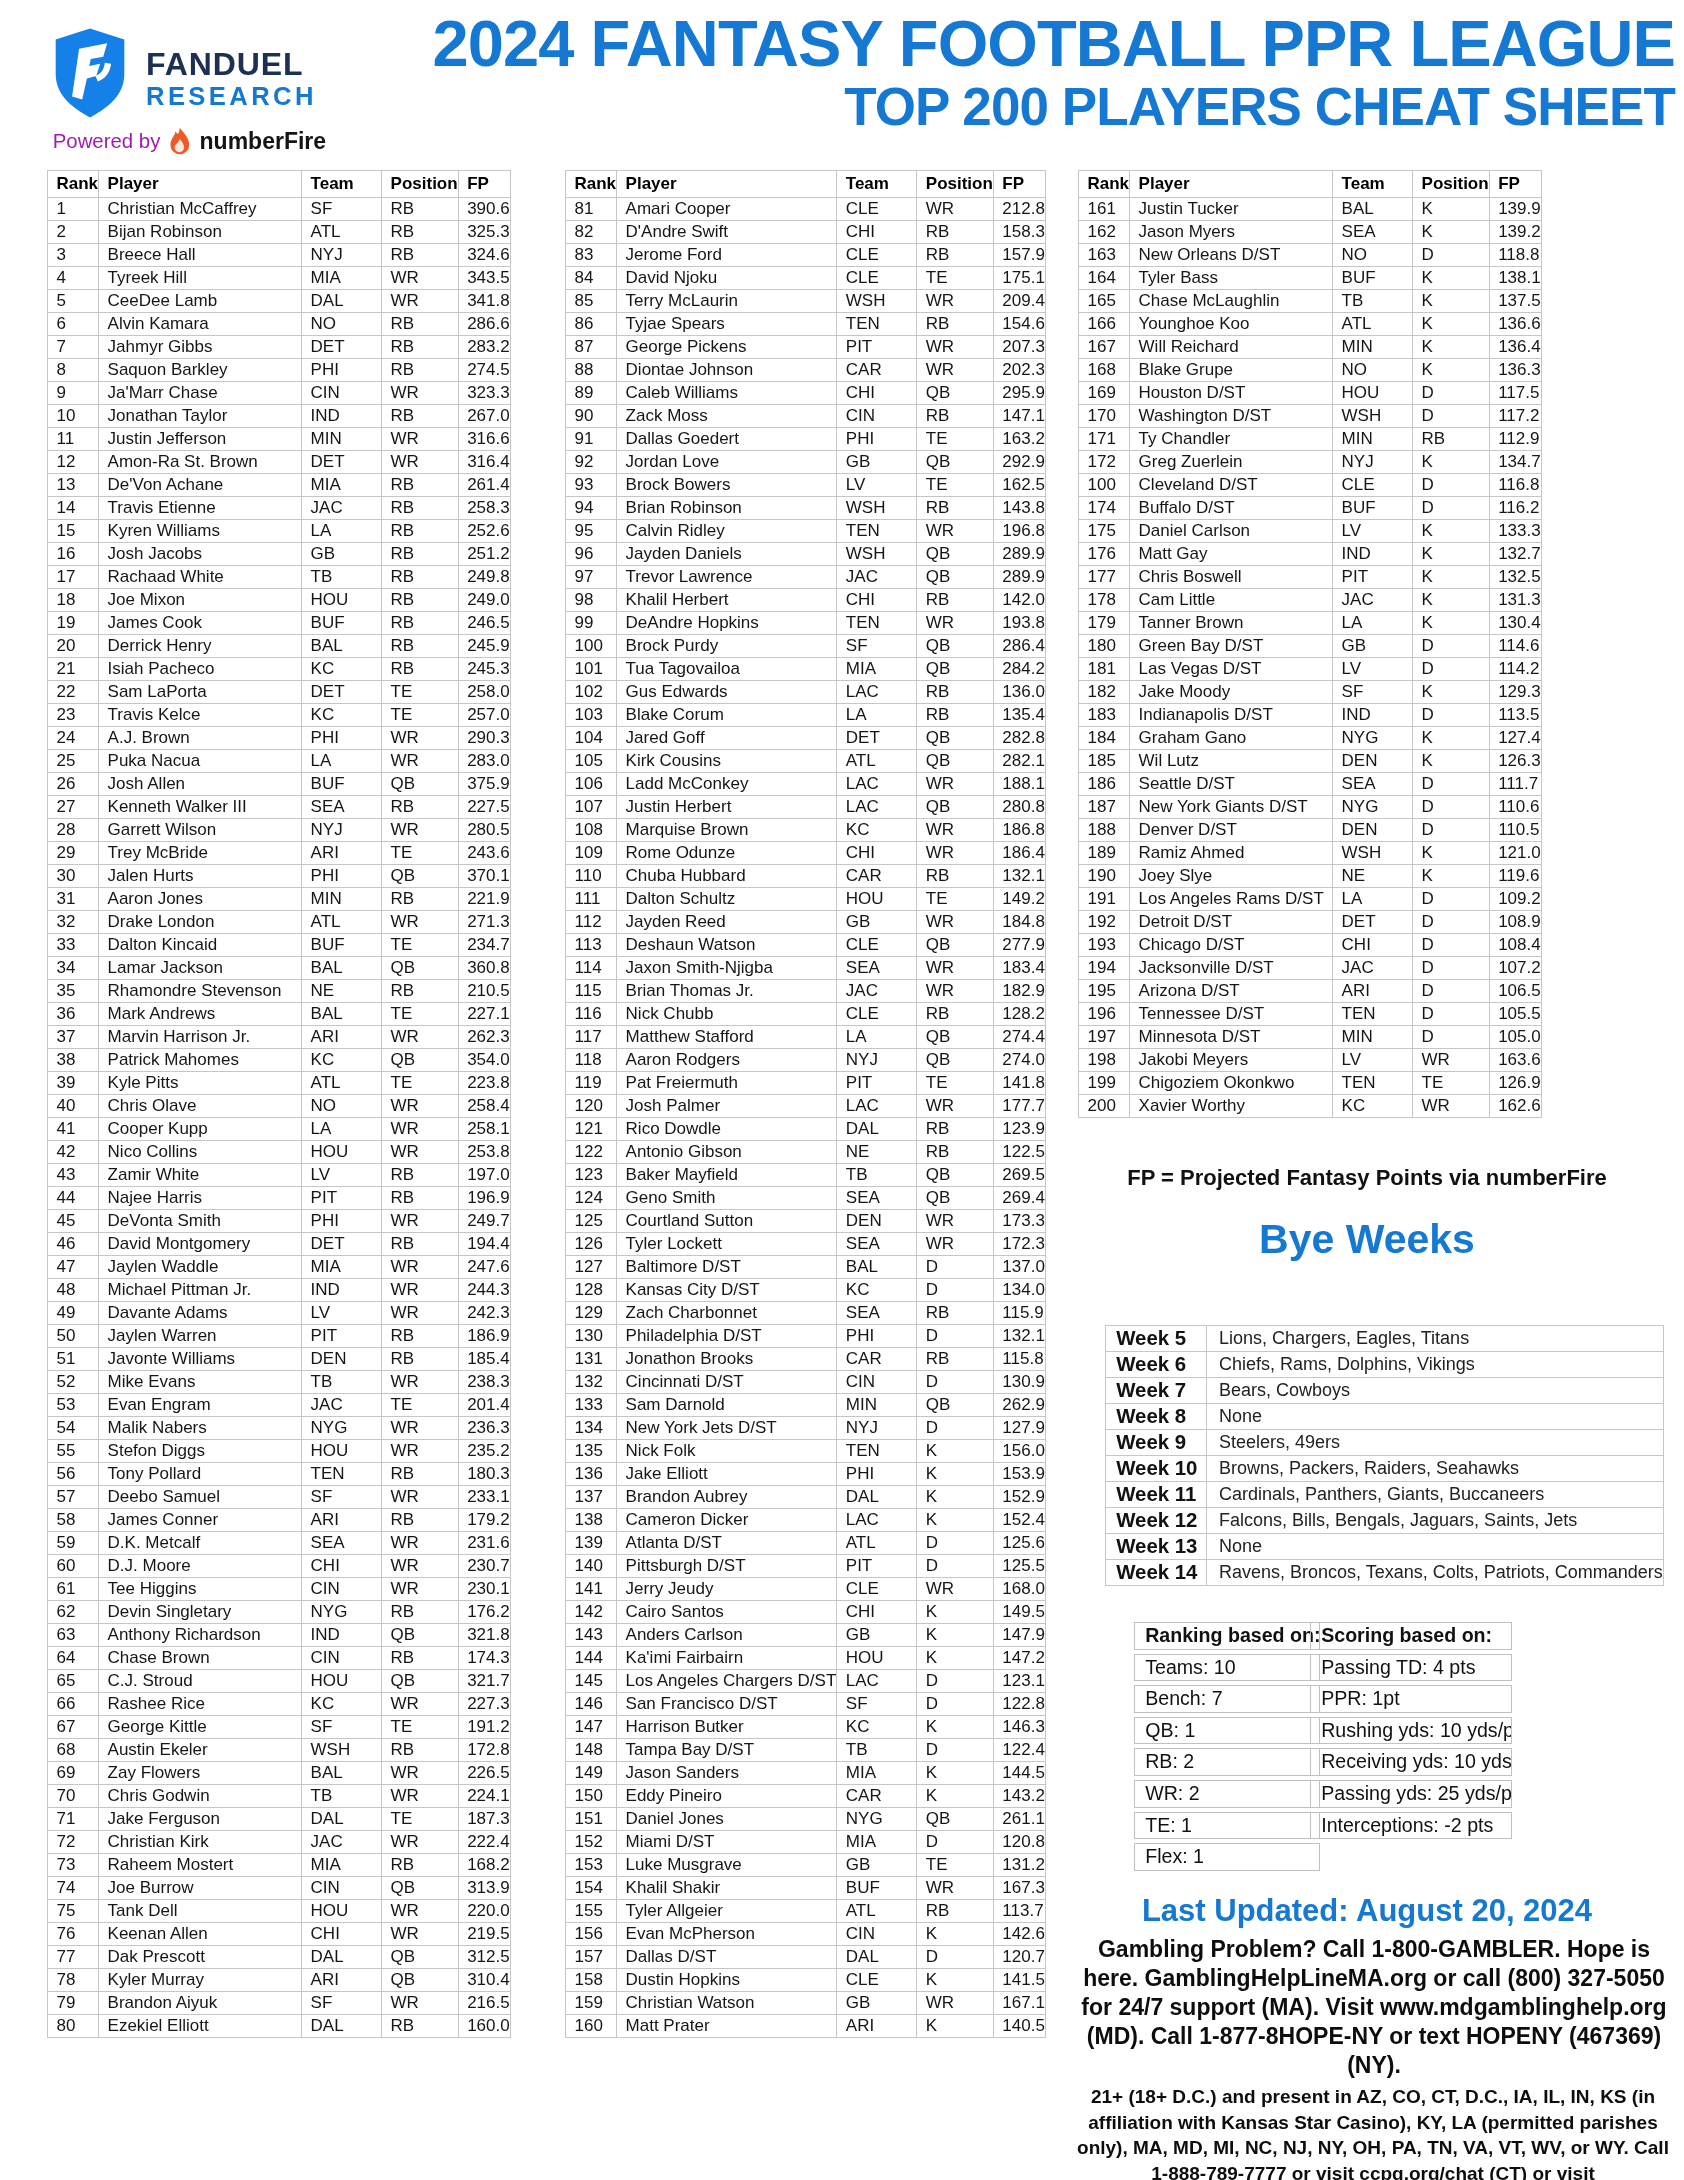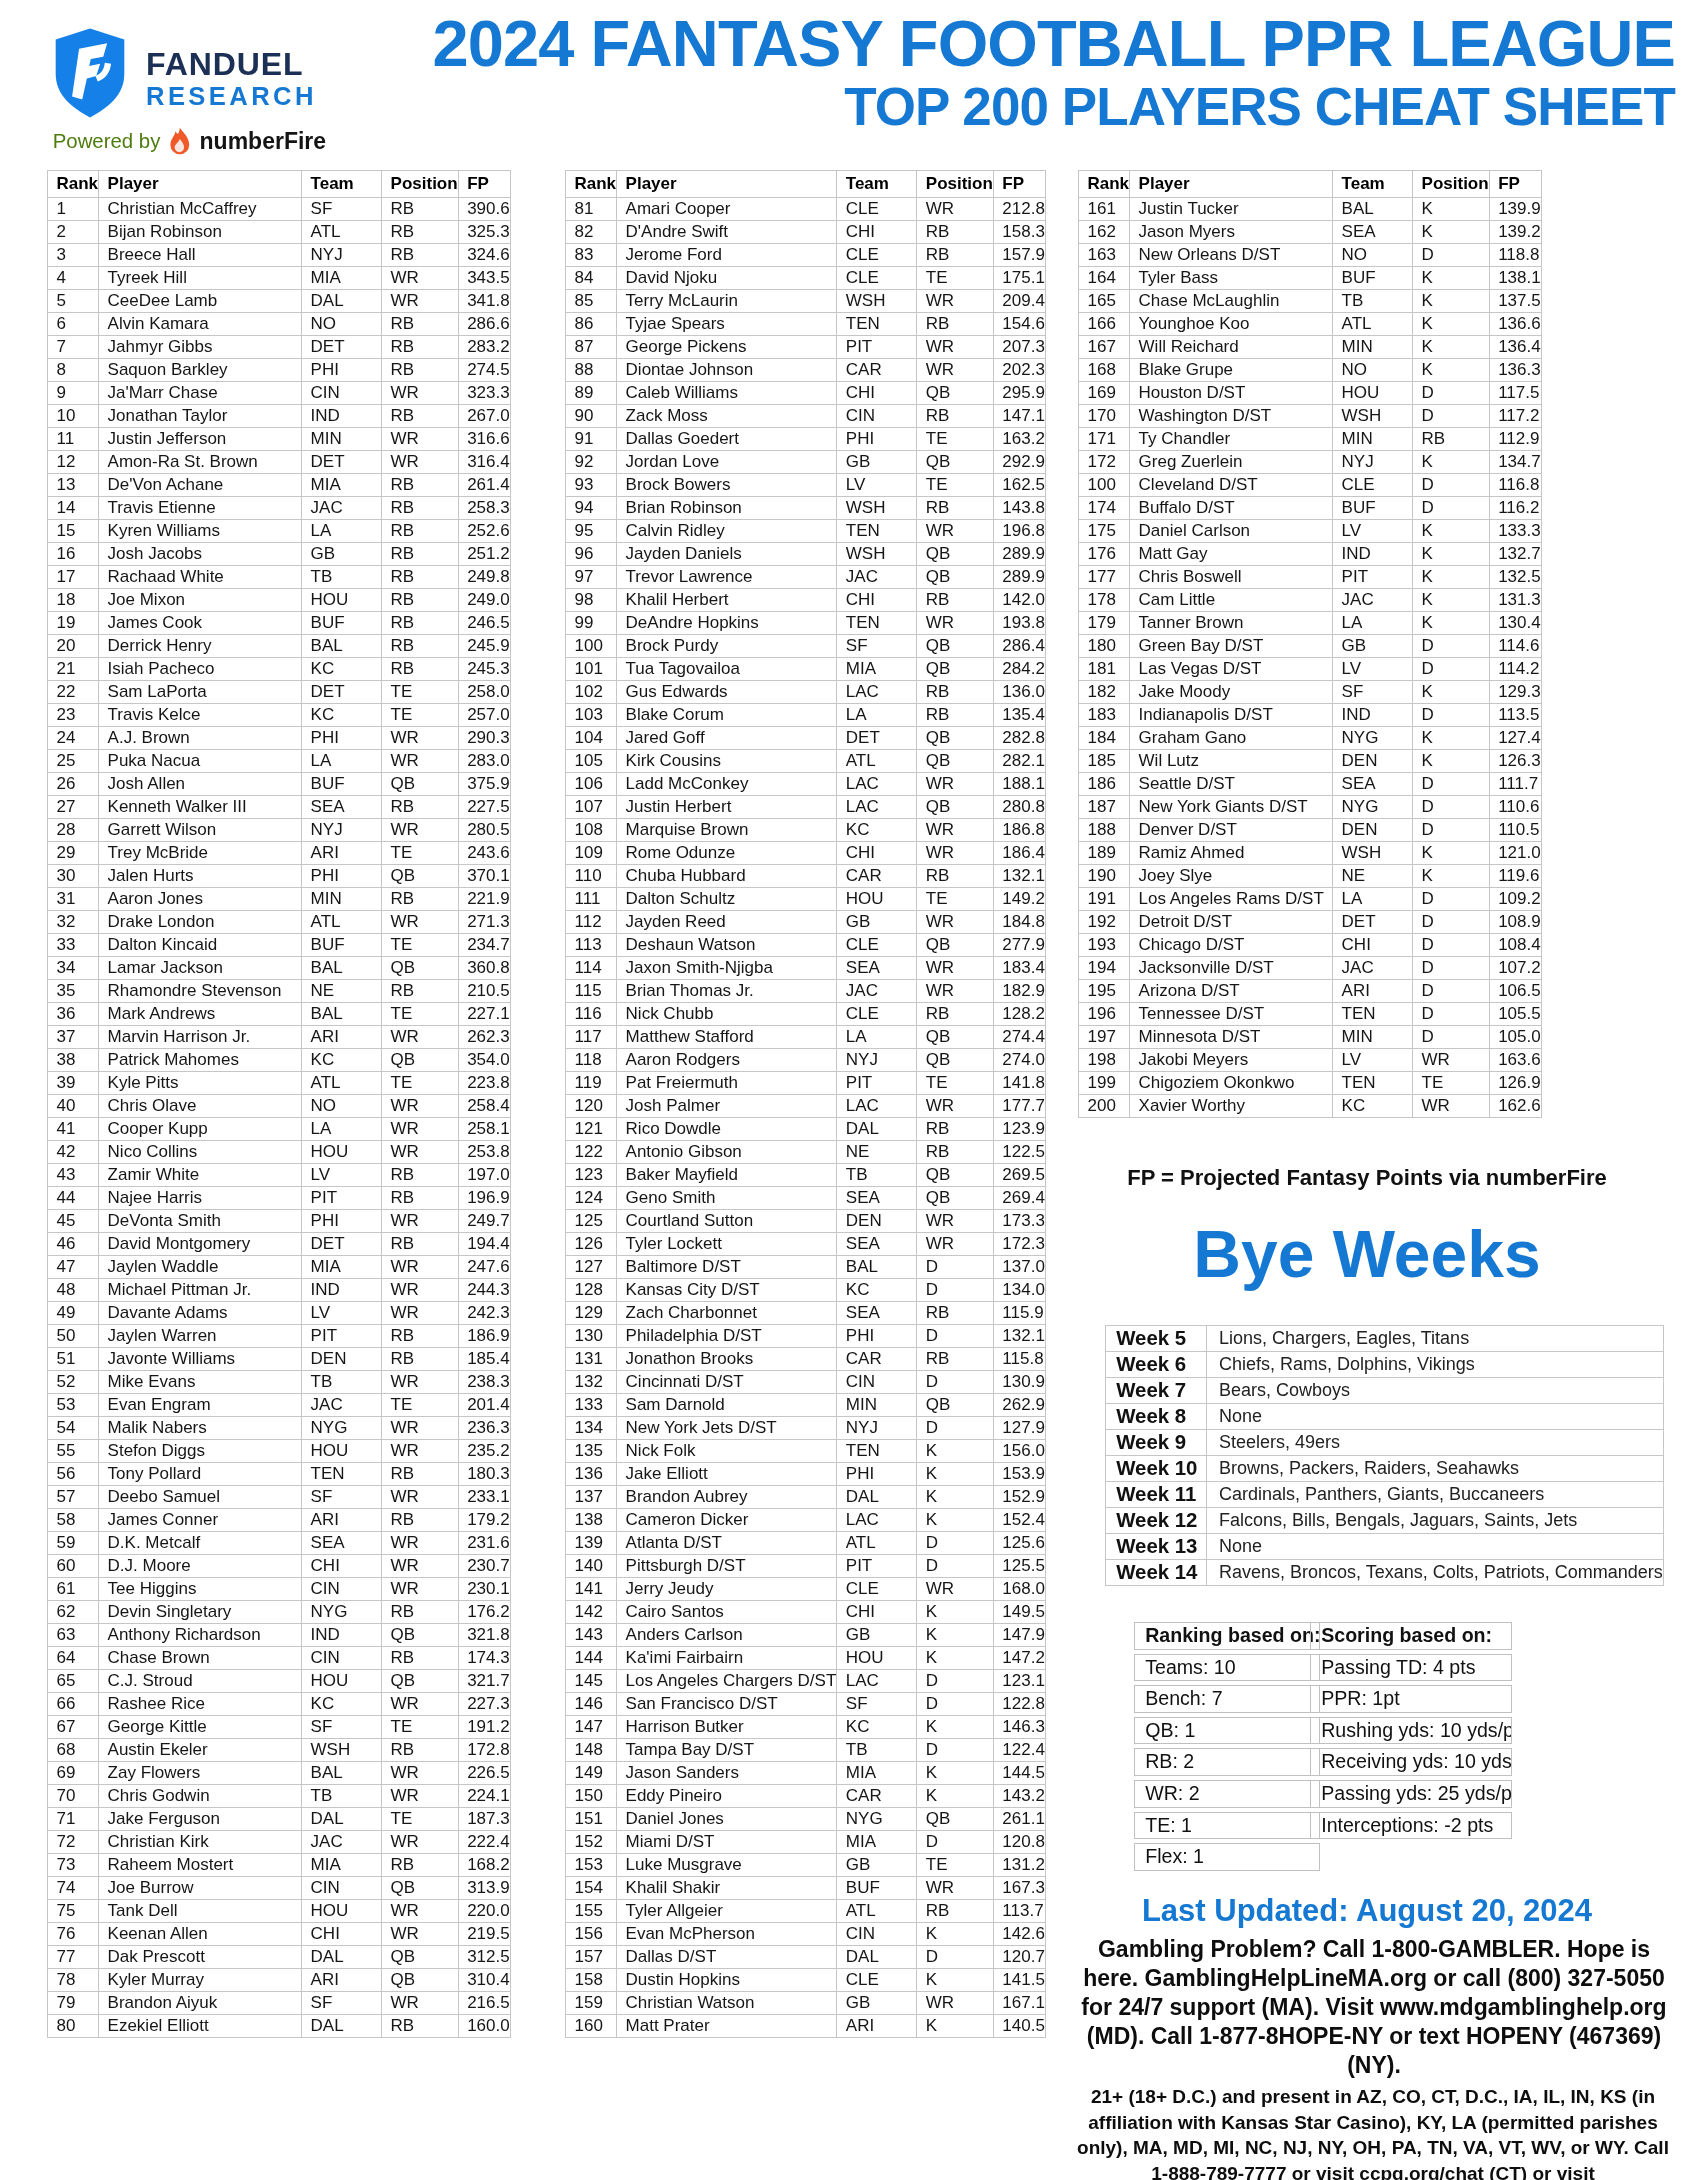--- a/index.html
+++ b/index.html
@@ -7,21 +7,21 @@
          font-family:"Liberation Sans",sans-serif;color:#111;padding-left:48px;}
 
   
   .logo-wrap{position:absolute;left:51px;top:25.6px;width:307px;height:136px;}
   .shield{position:absolute;left:0;top:1.7px;}
   .brand-top{position:absolute;left:95px;top:20.4px;font-size:32px;font-weight:bold;
              color:#1b3054;letter-spacing:0.9px;}
   .brand-bottom{position:absolute;left:95px;top:56px;font-size:25.6px;font-weight:bold;
                 color:#1578d2;letter-spacing:3.4px;}
   .powered{position:absolute;left:1.7px;top:101px;display:flex;align-items:center;gap:6.8px;}
-  .powered-label{font-size:20.4px;color:#4d7c0f;}
+  .powered-label{font-size:20.4px;color:#a21caf;}
   .powered-brand{font-size:23px;font-weight:bold;color:#141414;}
   .titles{position:absolute;right:58px;top:8.5px;text-align:right;}
   .title-1{font-size:65px;font-weight:bold;color:#1578d2;letter-spacing:-0.9px;line-height:70px;white-space:nowrap;}
   .title-2{font-size:53px;font-weight:bold;color:#1578d2;letter-spacing:-0.9px;line-height:56px;white-space:nowrap;}
 
   
   .ptable{position:absolute;border-collapse:collapse;table-layout:fixed;background:#fff;}
   .ptable th,.ptable td{border:0.9px solid #c6c6c6;text-align:left;white-space:nowrap;
                         overflow:hidden;padding:0 0 0 8.5px;}
   .ptable th{font-size:17px;font-weight:bold;height:25.6px;line-height:25.6px;color:#000;}
@@ -30,21 +30,21 @@
   col.w-pos{width:73px;}col.w-fp{width:48px;}
   .t1{left:47px;top:170px;}
   .t2{left:565px;top:170px;}
   .t3{left:1078px;top:170px;}
 
   .fp-note{position:absolute;left:1069px;top:1165px;width:596px;text-align:center;
            font-size:22px;font-weight:bold;color:#111;}
 
   
   .bye-title{position:absolute;left:1069px;top:1216px;width:596px;text-align:center;
-             font-size:66px;font-weight:bold;color:#1578d2;}
+             font-size:41px;font-weight:bold;color:#1578d2;}
   .bye-table{position:absolute;left:1083px;top:1325px;border-collapse:collapse;table-layout:fixed;margin-left:22px;}
   .bye-table td{border:0.9px solid #c6c6c6;height:25px;line-height:25px;white-space:nowrap;overflow:hidden;}
   col.w-week{width:101px;}col.w-teams{width:441px;}
   .bye-week{font-size:20.4px;font-weight:bold;padding:0 0 0 10.2px;color:#111;}
   .bye-teams{font-size:18px;padding:0 0 0 12px;color:#222;}
 
   
   .rules{position:absolute;border-collapse:separate;border-spacing:0 4.3px;table-layout:fixed;}
   .rules td{border:0.9px solid #c0c0c0;height:25.6px;line-height:25.6px;padding:0 0 0 10.2px;
             font-size:19.6px;white-space:nowrap;overflow:hidden;color:#111;}

